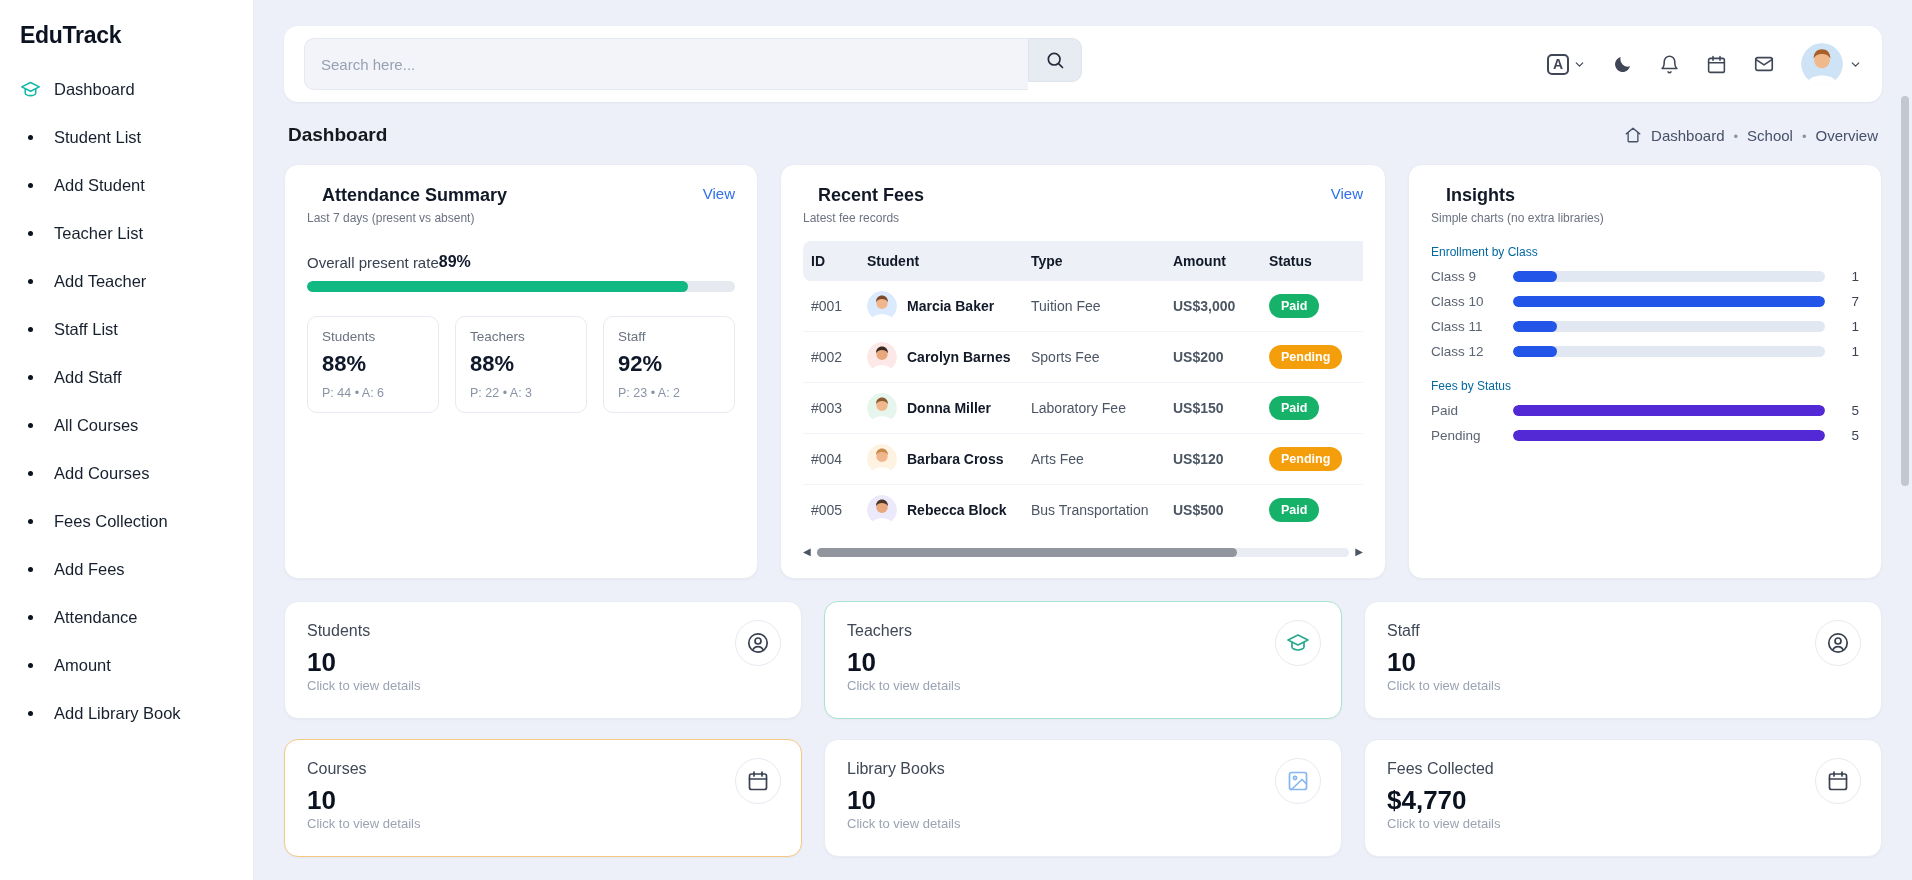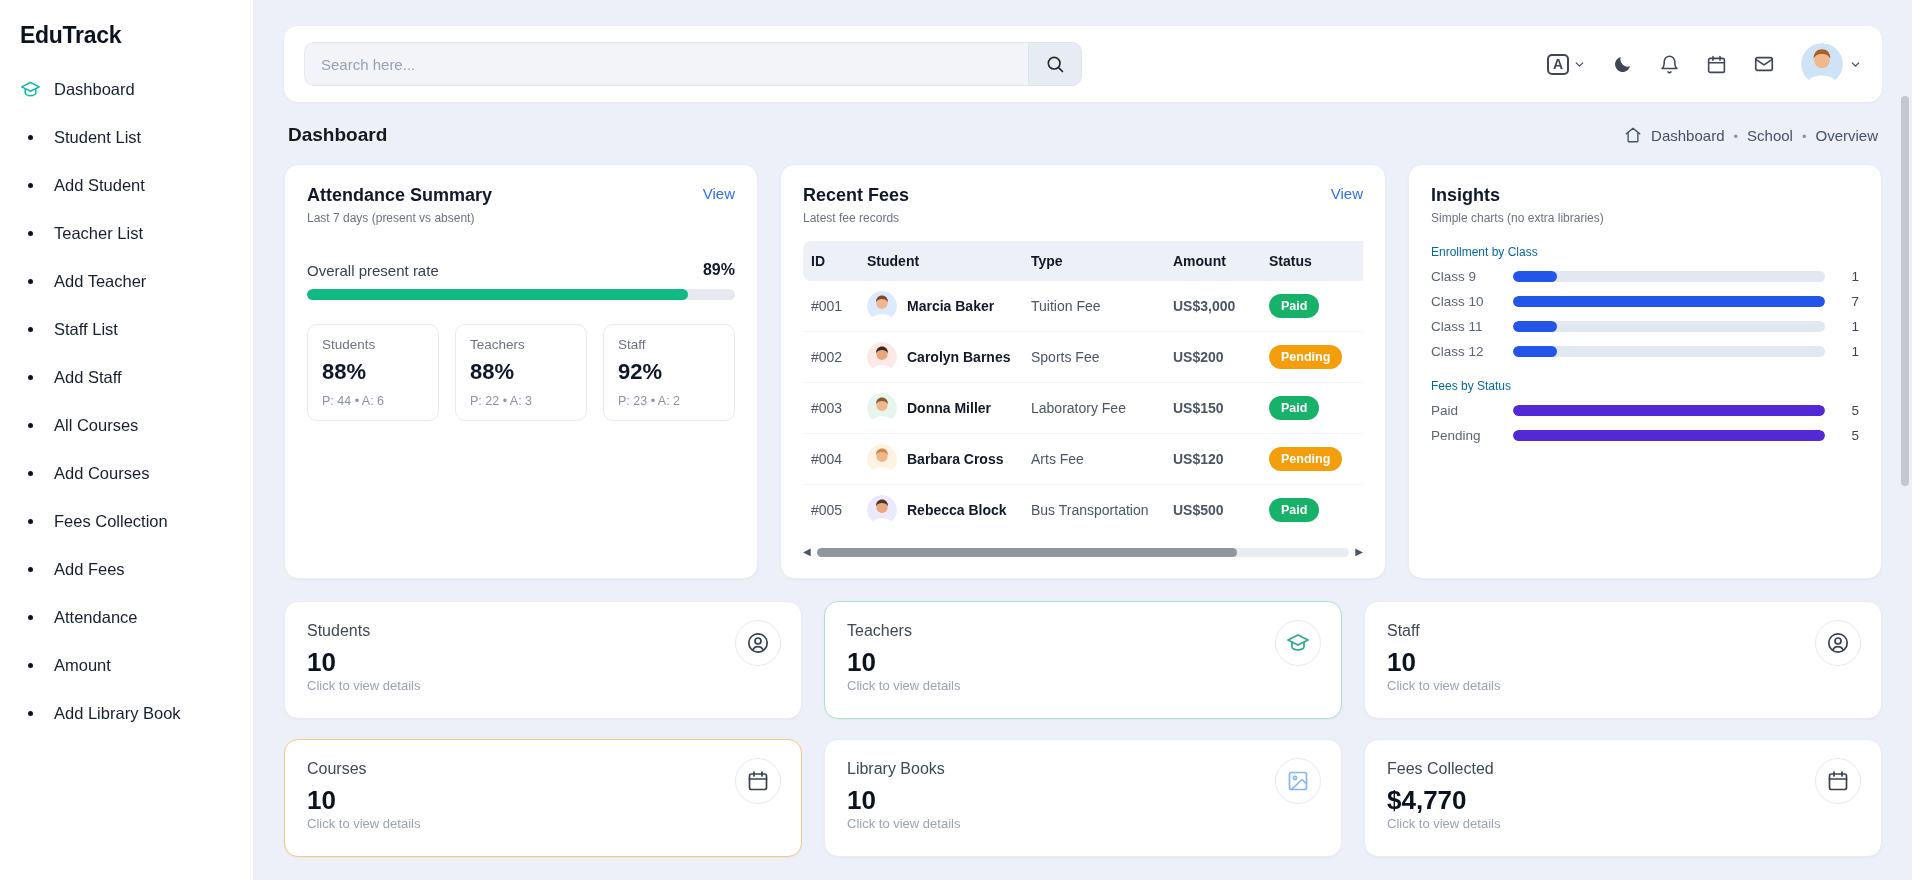--- a/index.html
+++ b/index.html
@@ -13,46 +13,46 @@
   .sidebar { width:254px; background:#ffffff; border-right:1px solid #ebedf2; flex-shrink:0; }
   .logo { font-size:23px; font-weight:800; color:#0b1220; padding:22px 20px 16px 20px; letter-spacing:-0.3px; }
   .side-item { display:flex; align-items:center; gap:13px; height:48px; padding:0 20px; font-size:16.5px; color:#17202e; cursor:pointer; }
   .bullet { width:5px; height:5px; border-radius:50%; background:#0b1220; flex-shrink:0; margin:0 8px; }
   .cap-ic { display:grid; place-items:center; width:21px; height:21px; }
   
   .main { flex:1; padding:26px 30px 0 30px; position:relative; overflow:hidden; }
   
   .topbar { background:#fff; border-radius:14px; height:76px; display:flex; align-items:center; padding:0 20px; box-shadow:0 1px 3px rgba(16,24,40,.05); }
   .search-wrap { display:flex; width:778px; }
-  .search-input { flex:1; height:44px; background:#f2f4f9; border:1px solid #e4e8ef; border-right:none; border-radius:10px 0 0 10px; padding:0 16px; font-size:15px; color:#111827; outline:none; font-family:"Liberation Sans", sans-serif; }
+  .search-input { flex:1; height:52px; background:#f2f4f9; border:1px solid #e4e8ef; border-right:none; border-radius:10px 0 0 10px; padding:0 16px; font-size:15px; color:#111827; outline:none; font-family:"Liberation Sans", sans-serif; }
   .search-input::placeholder { color:#98a1b2; }
   .search-btn { width:54px; height:44px; background:#e7ebf2; border:1px solid #dfe4ec; border-radius:0 10px 10px 0; display:grid; place-items:center; cursor:pointer; }
   .top-icons { margin-left:auto; display:flex; align-items:center; gap:26px; color:#3f4656; }
   .icon-btn { display:flex; align-items:center; gap:4px; cursor:pointer; background:none; border:none; color:#3f4656; padding:0; }
   .boxA { font-weight:700; font-size:14px; border:2px solid #3f4656; border-radius:5px; padding:1px 4px; line-height:15px; }
   .avatar-btn { display:flex; align-items:center; gap:6px; cursor:pointer; }
   .avatar { width:42px; height:42px; border-radius:50%; overflow:hidden; flex-shrink:0; }
   
   .crumb-row { display:flex; justify-content:space-between; align-items:center; margin:22px 4px 18px 4px; }
   .page-title { font-size:19px; font-weight:600; color:#16181d; }
   .crumbs { display:flex; align-items:center; gap:9px; font-size:15px; color:#475069; }
   .crumb { cursor:pointer; }
   .crumb + .crumb::before { content:"•"; color:#8a94a6; margin-right:9px; font-size:13px; }
   
   .grid3 { display:grid; grid-template-columns:repeat(3,1fr); gap:22px; }
   .card { background:#fff; border:1px solid #e9ecf2; border-radius:14px; box-shadow:0 1px 2px rgba(16,24,40,.04); padding:20px 22px; }
   .tall { height:415px; }
   .row1 { margin-bottom:22px; }
   .row2 { margin-bottom:20px; }
   .card-head { display:flex; justify-content:space-between; align-items:flex-start; }
-  .card-title { font-size:18px; font-weight:700; color:#111827; }
+  .card-title { font-size:18px; font-weight:700; color:#111827;margin-left:15px; }
   .view-link { font-size:15px; text-decoration:none; cursor:pointer; }
   .card-sub { font-size:12px; color:#6b7280; margin-top:5px; }
   
-  .overall-row { display:flex; justify-content:space-between; align-items:center; margin-top:36px; font-size:15px; color:#374151; }
+  .overall-row { display:flex; justify-content:flex-start; align-items:center; margin-top:28px; font-size:15px; color:#374151; }
   .overall-val { font-weight:700; font-size:16px; color:#0f172a; }
   .progress { height:11px; background:#e6e9ef; border-radius:999px; margin-top:10px; overflow:hidden; }
   .progress i { display:block; height:100%; border-radius:999px; }
   .att-grid { display:grid; grid-template-columns:repeat(3,1fr); gap:16px; margin-top:24px; }
   .att-box { border:1px solid #e7eaf0; border-radius:10px; padding:12px 14px; }
   .att-lbl { font-size:13.5px; color:#6b7280; }
   .att-val { font-size:22px; font-weight:700; color:#0f172a; margin:7px 0 9px 0; }
   .att-det { font-size:12.5px; color:#8a94a6; }
   
   .fees-clip { margin-top:16px; overflow:hidden; width:100%; }

